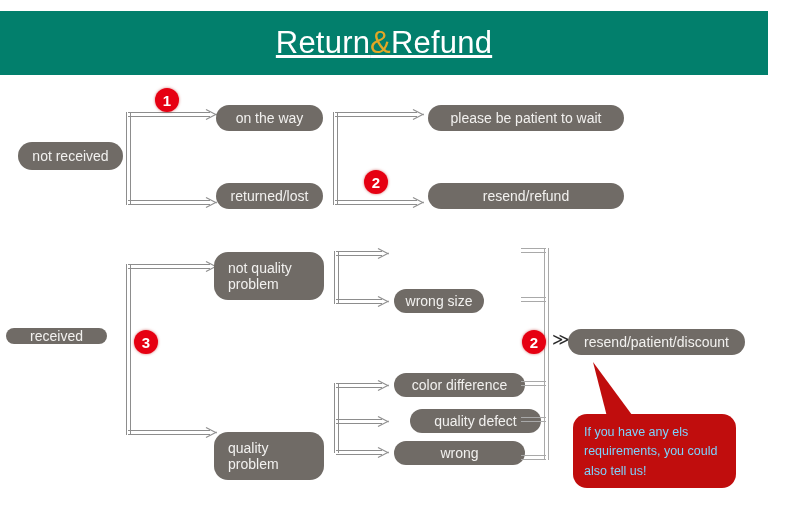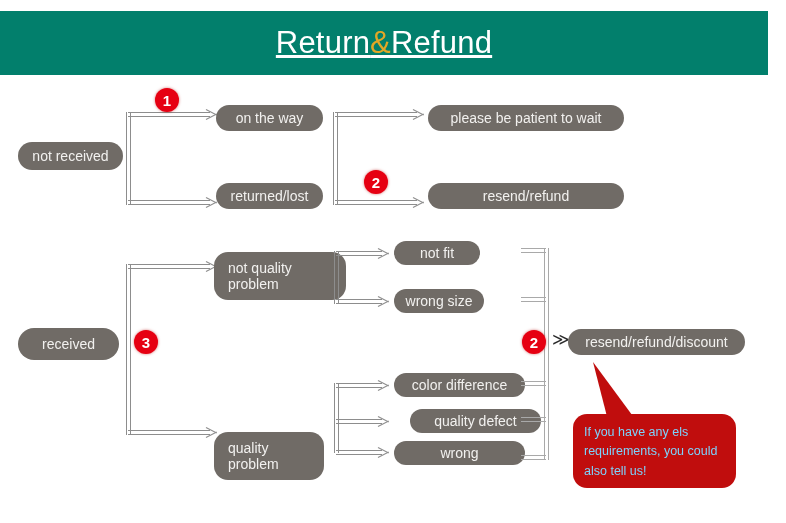--- a/index.html
+++ b/index.html
@@ -186,42 +186,41 @@
   <div class="hline dark" style="left:335px; top:112px; width:82px;"></div>
   <div class="arrow" style="left:413px; top:108px;"></div>
   <div class="hline dark" style="left:335px; top:200px; width:82px;"></div>
   <div class="arrow" style="left:413px; top:196px;"></div>
 
   <div class="badge" style="left:364px; top:170px;">2</div>
 
   <div class="pill" style="left:428px; top:105px; width:196px; height:26px;">please be patient to wait</div>
   <div class="pill" style="left:428px; top:183px; width:196px; height:26px;">resend/refund</div>
 
-  <div class="pill" style="left:18px; top:328px; width:101px; height:32px;">received</div>
+  <div class="pill" style="left:6px; top:328px; width:101px; height:16px;">received</div>
 
   <div class="vline dark" style="left:126px; top:264px; height:171px;"></div>
   <div class="hline dark" style="left:128px; top:264px; width:82px;"></div>
   <div class="arrow" style="left:206px; top:260px;"></div>
   <div class="hline dark" style="left:128px; top:430px; width:82px;"></div>
   <div class="arrow" style="left:206px; top:426px;"></div>
 
   <div class="badge" style="left:134px; top:330px;">3</div>
 
-  <div class="pill two-line" style="left:214px; top:252px; width:132px; height:48px;">not quality
+  <div class="pill two-line" style="left:214px; top:252px; width:110px; height:48px;">not quality
 problem</div>
   <div class="pill two-line" style="left:214px; top:386px; width:110px; height:48px;margin-top:46px;">quality
 problem</div>
 
   <div class="vline dark" style="left:334px; top:251px; height:53px;"></div>
   <div class="hline dark" style="left:336px; top:251px; width:46px;"></div>
   <div class="arrow" style="left:378px; top:247px;"></div>
   <div class="hline dark" style="left:336px; top:299px; width:46px;"></div>
   <div class="arrow" style="left:378px; top:295px;"></div>
 
-  <div class="pill" style="left:394px; top:241px; width:86px; height:24px;">not fit</div>
   <div class="pill" style="left:394px; top:289px; width:90px; height:24px;">wrong size</div>
 
   <div class="vline dark" style="left:334px; top:383px; height:70px;"></div>
   <div class="hline dark" style="left:336px; top:383px; width:46px;"></div>
   <div class="arrow" style="left:378px; top:379px;"></div>
   <div class="hline dark" style="left:336px; top:419px; width:46px;"></div>
   <div class="arrow" style="left:378px; top:415px;"></div>
   <div class="hline dark" style="left:336px; top:450px; width:46px;"></div>
   <div class="arrow" style="left:378px; top:446px;"></div>
 
@@ -233,21 +232,21 @@
   <div class="hline" style="left:521px; top:248px; width:25px;"></div>
   <div class="hline" style="left:521px; top:297px; width:25px;"></div>
   <div class="hline" style="left:521px; top:381px; width:25px;"></div>
   <div class="hline" style="left:521px; top:417px; width:25px;"></div>
   <div class="hline" style="left:521px; top:455px; width:25px;"></div>
 
   <div class="badge" style="left:522px; top:330px;">2</div>
 
   <div id="chevron">≫</div>
 
-  <div class="pill" style="left:568px; top:329px; width:177px; height:26px;">resend/refund/discount</div>
+  <div class="pill" style="left:568px; top:329px; width:177px; height:26px;">resend/patient/discount</div>
 
   <svg id="callout-tail" viewBox="0 0 786 523" width="786" height="523">
     <polygon points="593,362 649,438 613,440" fill="#c00d0d"></polygon>
   </svg>
 
   <div id="callout">
     <div id="callout-text">If you have any els
 requirements, you could
 also tell us!</div>
   </div>

